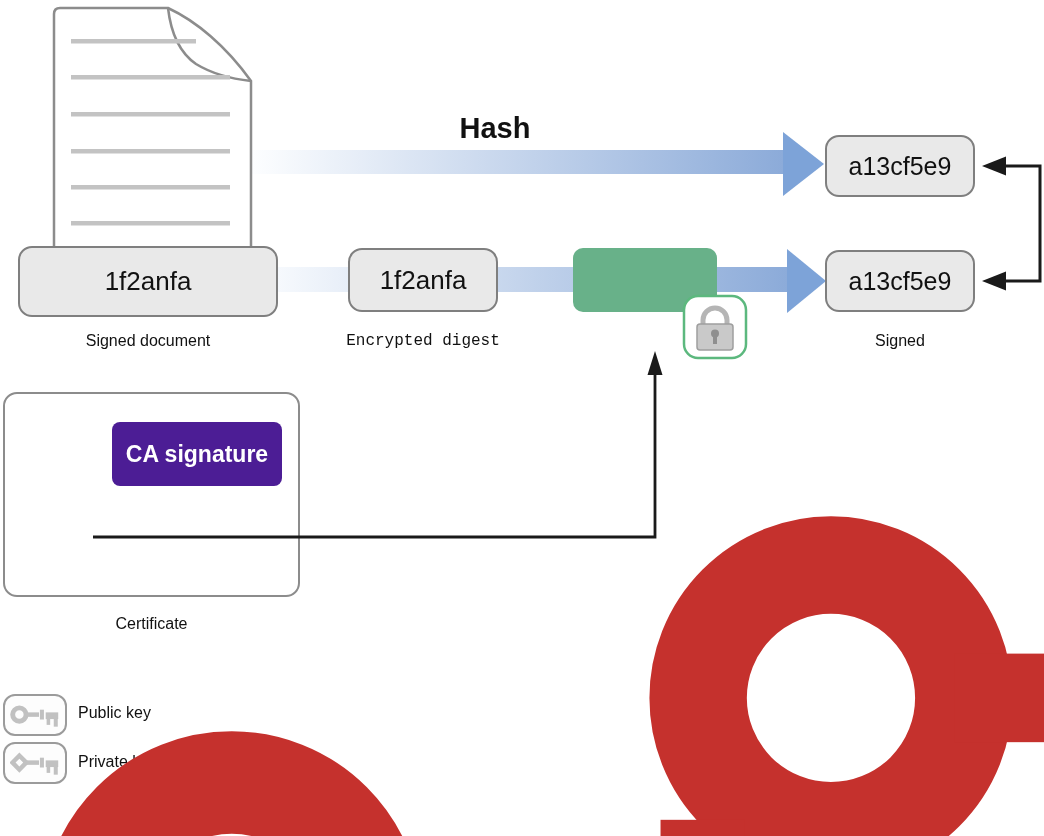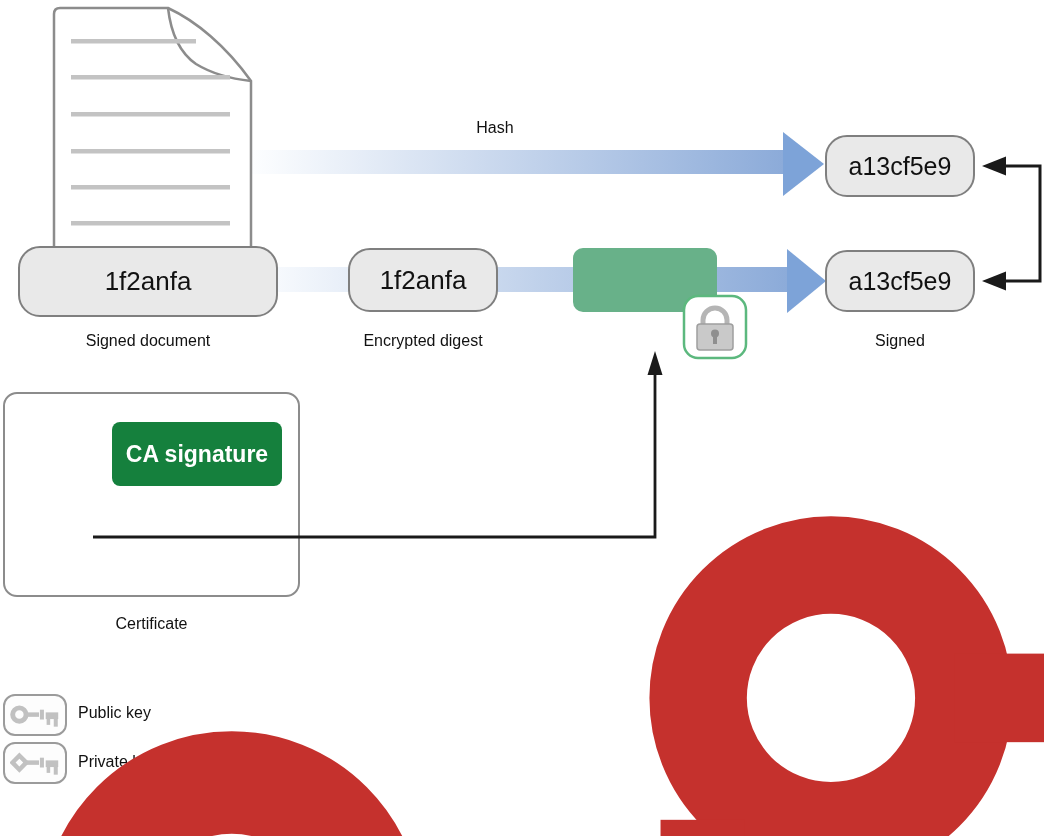--- a/index.html
+++ b/index.html
@@ -3,35 +3,35 @@
 <meta charset="utf-8">
 <style>
   html,body{margin:0;padding:0;background:#ffffff;}
   #stage{
     position:relative;width:1044px;height:836px;background:#ffffff;overflow:hidden;
     font-family:"Liberation Sans", sans-serif;color:#1a1a1a;
   }
   .abs{position:absolute;}
   .vbox{
     display:flex;align-items:center;justify-content:center;
-    background:#e9e9e9;border:2px solid #7f7f7f;border-radius:22px;
+    background:#e9e9e9;border:2px solid #7f7f7f;border-radius:14px;
     font-size:26px;color:#111;box-sizing:border-box;
   }
   .lbl{
     display:flex;align-items:center;justify-content:center;
     font-size:16px;color:#111;text-align:center;
   }
-  .hash-lbl{font-weight:normal;font-size:16px;}
+  .hash-lbl{font-weight:bold;font-size:29px;}
   .green-box{background:#68b189;border-radius:10px;}
   .cert-box{
     background:#ffffff;border:2.5px solid #8c8c8c;border-radius:14px;box-sizing:border-box;
   }
   .ca-btn{
     display:flex;align-items:center;justify-content:center;
-    background:#15803d;border-radius:8px;color:#ffffff;
+    background:#4c1d95;border-radius:8px;color:#ffffff;
     font-weight:bold;font-size:23px;
   }
   .legend-badge{
     display:flex;align-items:center;justify-content:center;
     background:#fdfdfd;border:2px solid #9b9b9b;border-radius:12px;box-sizing:border-box;
   }
   svg{display:block;}
   .layer{position:absolute;left:0;top:0;pointer-events:none;}
 </style>
 </head>
@@ -95,21 +95,21 @@
   <div class="abs hash-lbl lbl" style="left:400px;top:114px;width:190px;height:28px;">Hash</div>
 
   <div class="abs vbox" style="left:18px;top:246px;width:260px;height:71px;">
     <span>1f2anfa</span>
   </div>
   <div class="abs lbl" style="left:18px;top:328px;width:260px;height:26px;">Signed document</div>
 
   <div class="abs vbox" style="left:348px;top:248px;width:150px;height:64px;">
     <span>1f2anfa</span>
   </div>
-  <div class="abs lbl" style="left:333px;top:328px;width:180px;height:26px;">Encrypted digest</div>
+  <div class="abs lbl" style="left:333px;top:328px;width:180px;height:26px;font-family:Liberation Mono, monospace;">Encrypted digest</div>
 
   <div class="abs green-box" style="left:573px;top:248px;width:144px;height:64px;"></div>
 
   <div class="abs vbox" style="left:825px;top:135px;width:150px;height:62px;font-size:25px;">
     <span>a13cf5e9</span>
   </div>
   <div class="abs vbox" style="left:825px;top:250px;width:150px;height:62px;font-size:25px;">
     <span>a13cf5e9</span>
   </div>
   <div class="abs lbl" style="left:825px;top:328px;width:150px;height:26px;">Signed</div>

